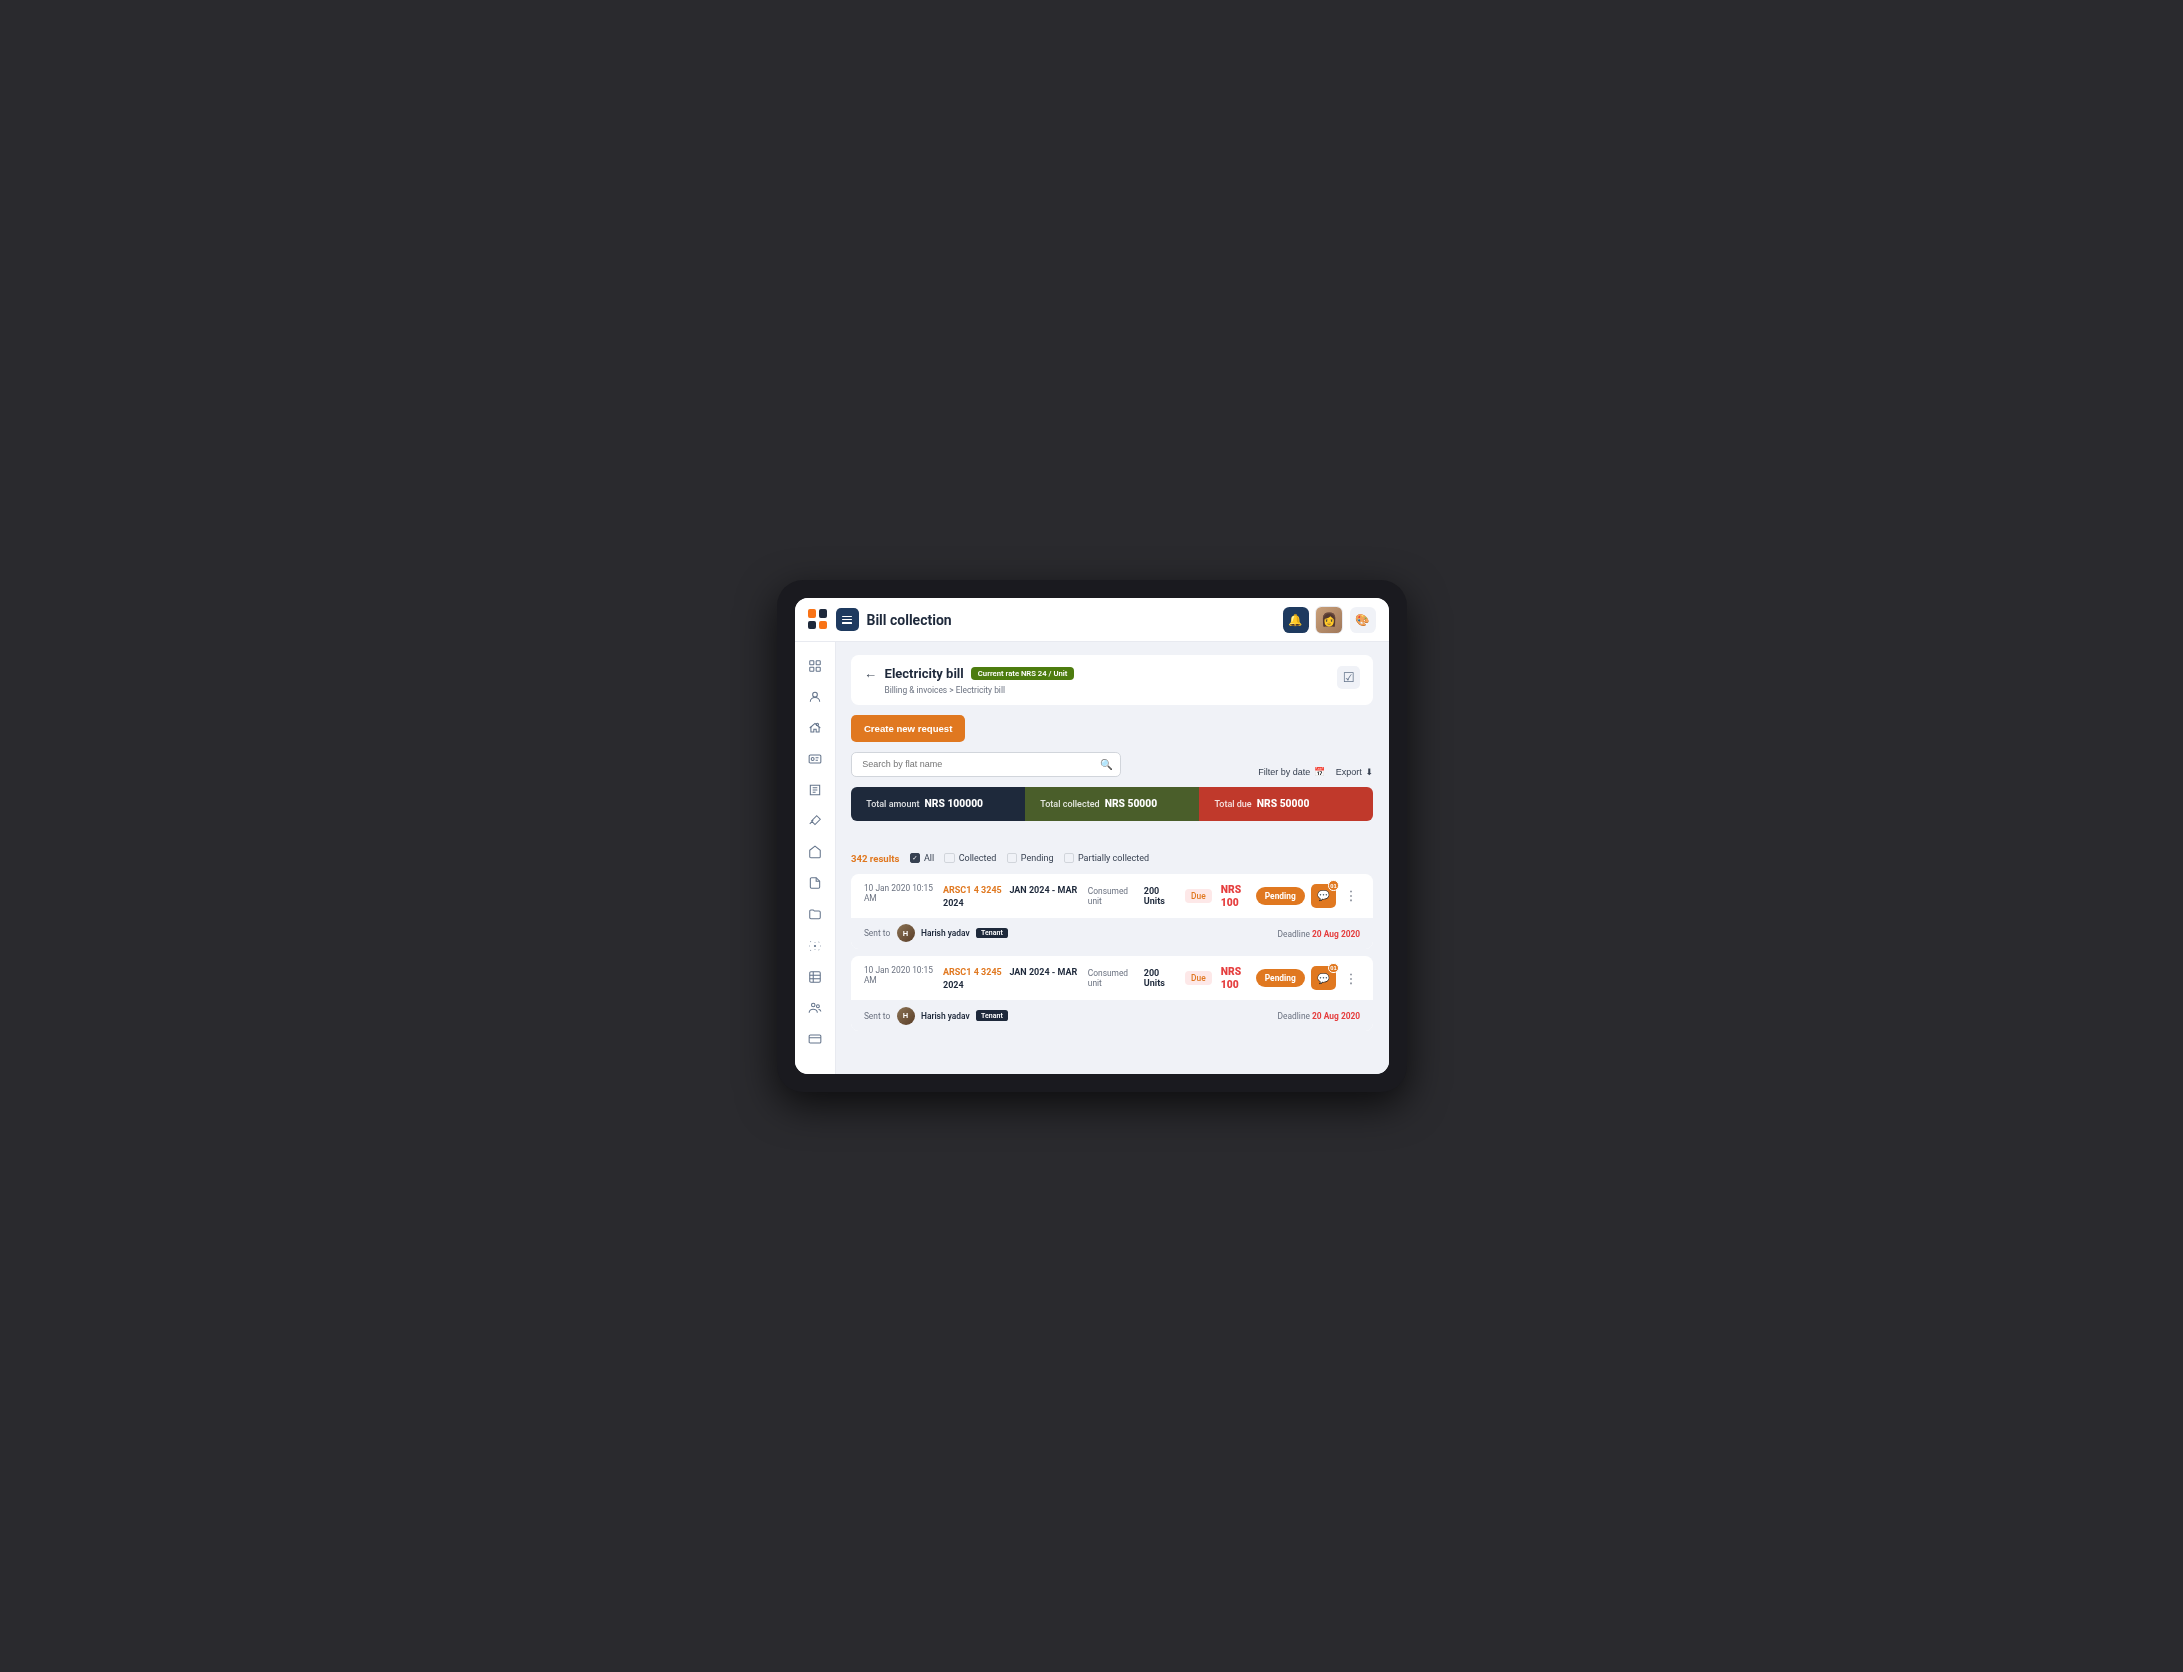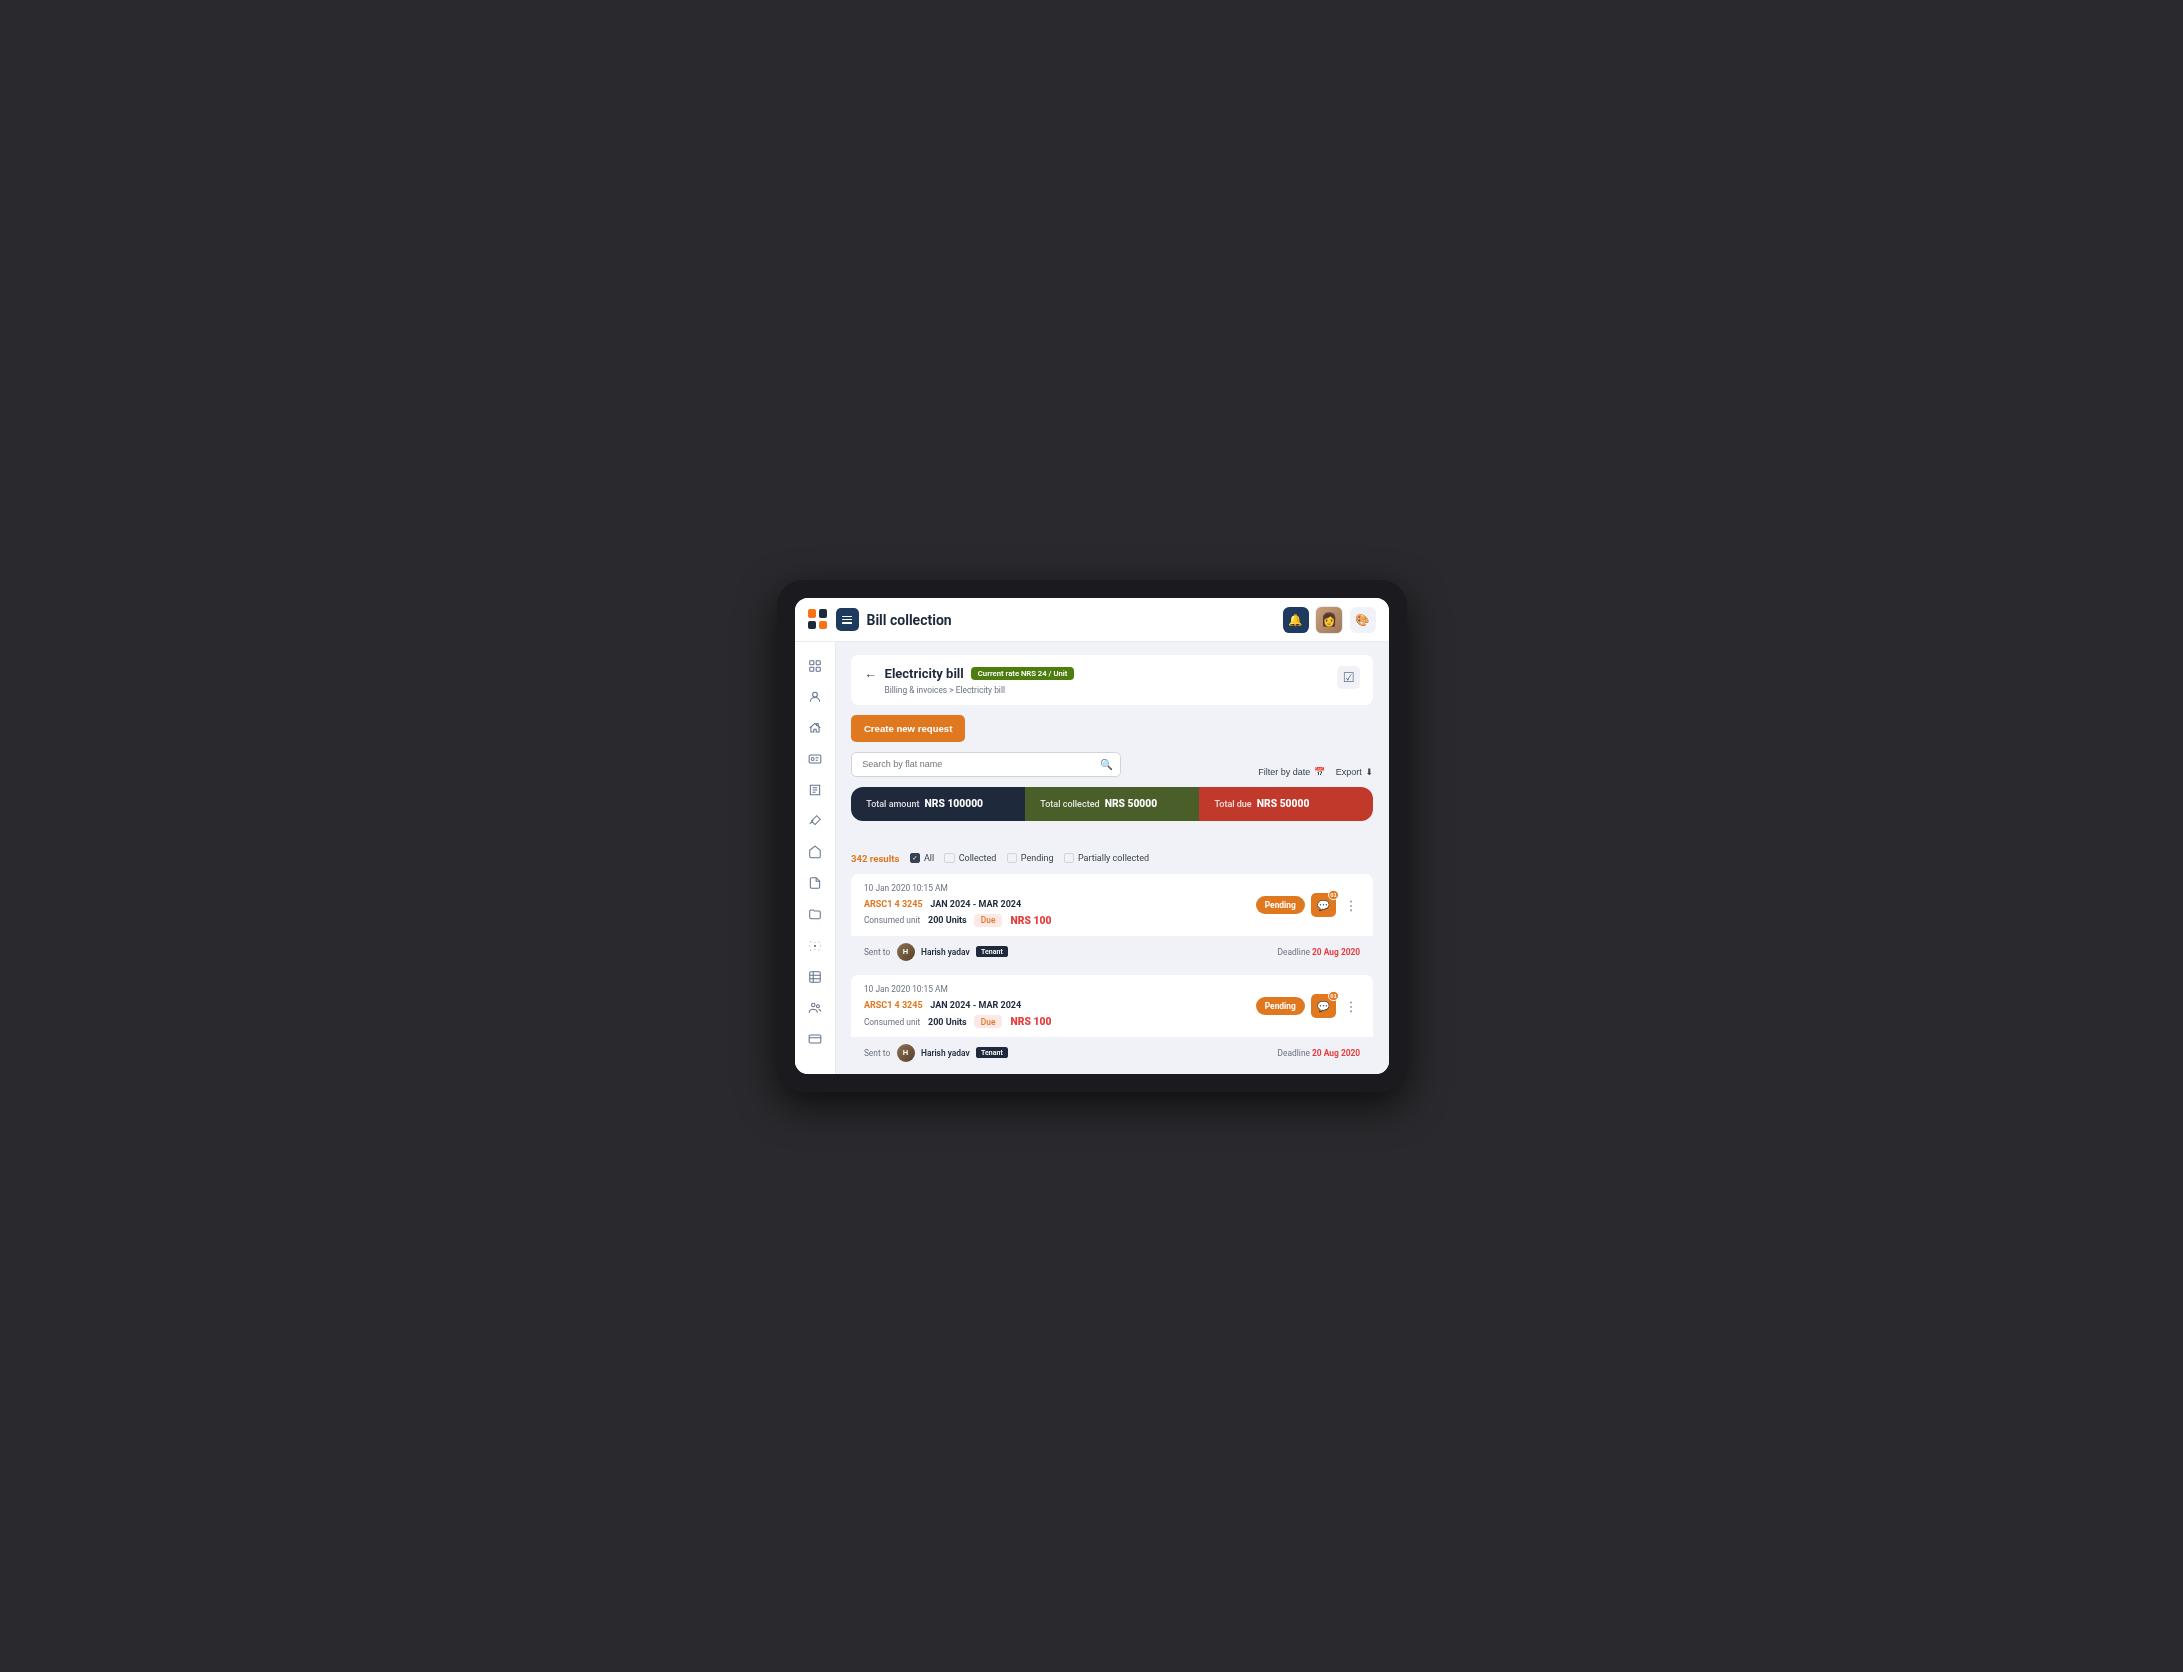--- a/index.html
+++ b/index.html
@@ -292,21 +292,21 @@
       font-size: 9px;
       display: flex;
       align-items: center;
       gap: 3.9px;
       font-weight: 500;
     }
 
     
     .stats-bar {
       display: flex;
-      border-radius: 12px;
+      border-radius: 6px;
       overflow: hidden;
       margin-bottom: 10.3px;
     }
     .stat-block {
       padding: 10.3px 15.4px;
       display: flex;
       align-items: center;
       gap: 5.1px;
       flex: 1;
     }
@@ -367,21 +367,21 @@
       border-radius: 7.7px;
       margin-bottom: 7.7px;
       overflow: hidden;
     }
     .bill-main {
       padding: 9px 13px;
       display: flex;
       align-items: center;
       justify-content: space-between;
     }
-    .bill-left { display: flex; flex-direction: column; gap: 3.9px; }
+    .bill-left { display: flex; flex-direction: row; gap: 3.9px; }
     .bill-date {
       font-size: 8.4px;
       color: #6b7280;
     }
     .bill-flat {
       font-size: 9px;
       font-weight: 700;
       color: #e07820;
       display: inline;
     }

